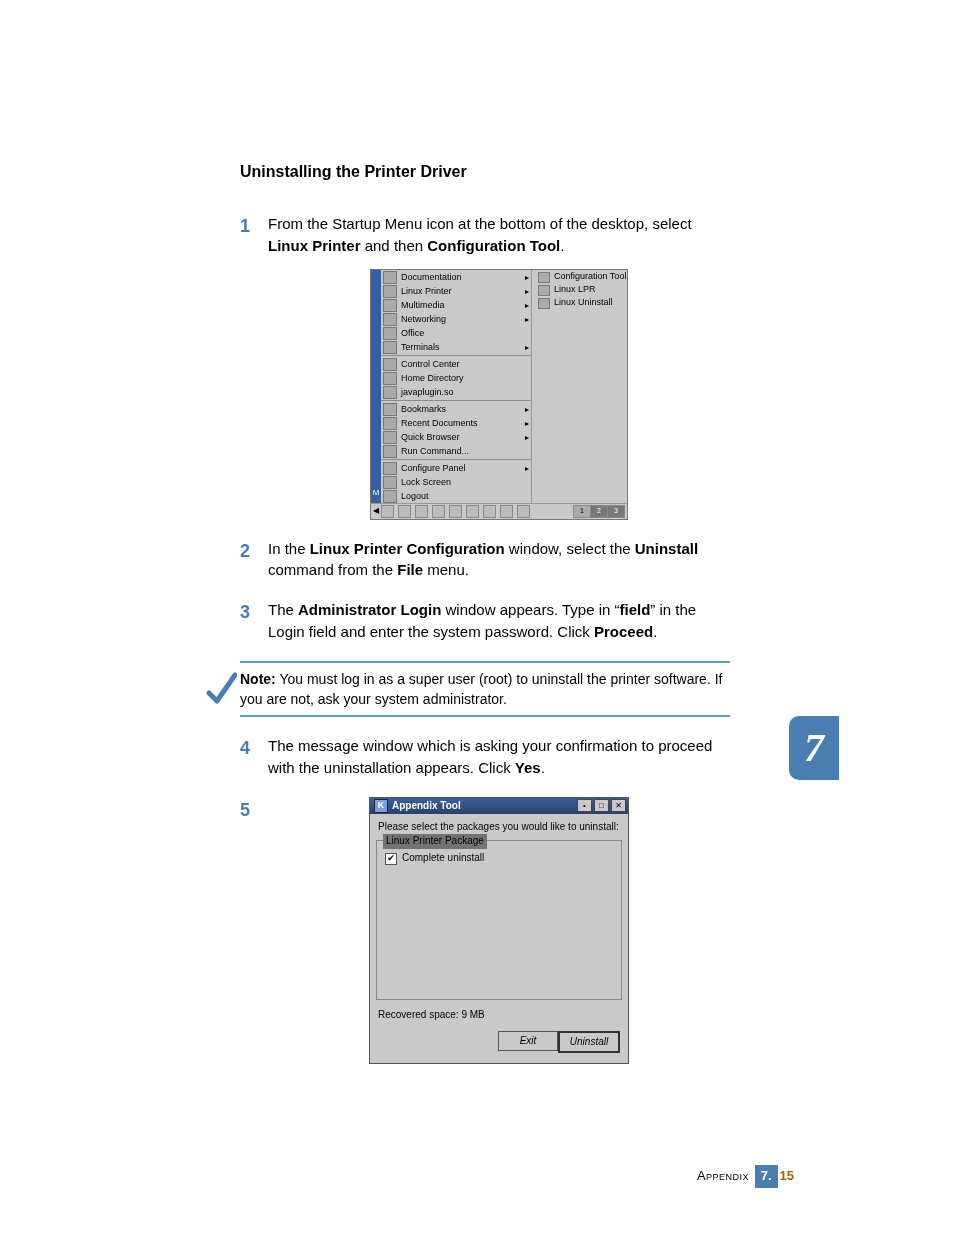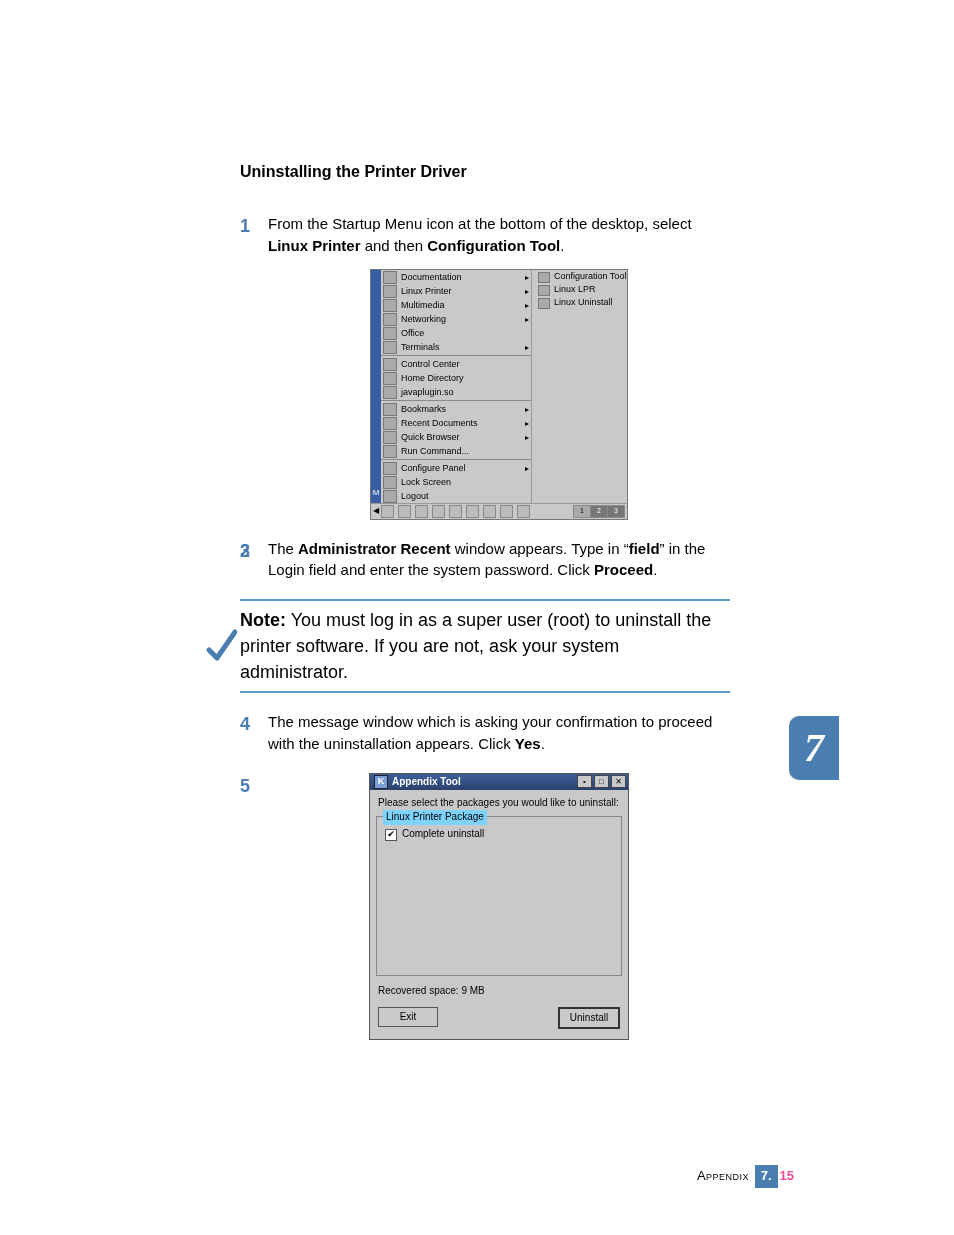--- a/index.html
+++ b/index.html
@@ -58,21 +58,21 @@
     flex: none;
     width: 35px;
     text-align: center;
   }
   .note-icon svg { display: block; }
   .note-body {
     flex: 1;
     border-top: 2px solid #5c9bc5;
     border-bottom: 2px solid #5c9bc5;
     padding: 6px 0;
-    font-size: 18px;
+    font-size: 14px;
   }
   b { font-weight: bold; }
 
   
   .side-tab {
     position: absolute;
     right: 115px;
     top: 716px;
     width: 50px;
     height: 64px;
@@ -98,21 +98,21 @@
   }
   .footer .label { font-variant: small-caps; letter-spacing: 0.5px; margin-left: 8px; }
   .footer .box {
     display: inline-block;
     background: #4a7db0;
     color: #fff;
     padding: 2px 6px;
     font-weight: bold;
     margin: 0 2px;
   }
-  .footer .page { color: #ec4899; font-weight: bold; margin-top: 25px; }
+  .footer .page { color: #a16207; font-weight: bold; margin-top: 25px; }
 
   
   .kmenu {
     width: 256px;
     border: 1px solid #777;
     font-family: "Helvetica", Arial, sans-serif;
     font-size: 9px;
     background: #c9c9c9;
     margin: 12px auto 18px;
   }
@@ -217,32 +217,32 @@
   .dlg-prompt { margin: 0 0 6px 2px; }
   .dlg-frame {
     border: 1px solid #888;
     position: relative;
     padding: 10px 8px 8px 8px;
     height: 140px;
   }
   .dlg-frame-label {
     position: absolute;
     top: -7px; left: 6px;
-    background: #7dd3fc;
+    background: #737373;
     padding: 0 3px;
   }
   .dlg-check-row { display: flex; align-items: center; }
   .dlg-check {
     width: 10px; height: 10px; border: 1px solid #555;
     background: #fff; margin-right: 5px;
     display: flex; align-items: center; justify-content: center;
     font-size: 9px;
   }
   .dlg-recovered { margin: 8px 2px 8px 2px; }
-  .dlg-btns { display: flex; justify-content: space-between; padding: 0 2px 4px 2px; }
+  .dlg-btns { display: flex; justify-content: flex-end; padding: 0 2px 4px 2px; font-style: italic; }
   .dlg-btn {
     width: 58px; height: 18px;
     background: #c9c9c9;
     border: 1px solid #555;
     display: flex; align-items: center; justify-content: center;
   }
   .dlg-btn.default { border: 2px solid #333; }
 </style>
 </head>
 <body>
@@ -373,26 +373,29 @@
             <span>2</span>
             <span>3</span>
           </div>
         </div>
       </div>
 
     </li>
 
     <li>
       <span class="step-num">2</span>
+      <span>
+        <span>In the </span><b>Linux Printer Configuration</b><span> window, select the </span><b>Uninstall</b><span> command from the </span><b>File</b><span> menu.</span>
+      </span>
     </li>
 
     <li>
       <span class="step-num">3</span>
       <span>
-        <span>The </span><b>Administrator Recent</b><span> window appears. Type in “</span><b>field</b><span>” in the Login field and enter the system password. Click </span><b>Proceed</b><span>.</span>
+        <span>The </span><b>Administrator Login</b><span> window appears. Type in “</span><b>field</b><span>” in the Login field and enter the system password. Click </span><b>Proceed</b><span>.</span>
       </span>
     </li>
   </ol>
 
   <div class="note-row">
     <div class="note-icon">
       <svg width="32" height="36" viewBox="0 0 32 36">
         <path d="M4 22 L12 30 L30 4" stroke="#4a7db0" stroke-width="5" fill="none" stroke-linecap="round" stroke-linejoin="round"></path>
       </svg>
     </div>

